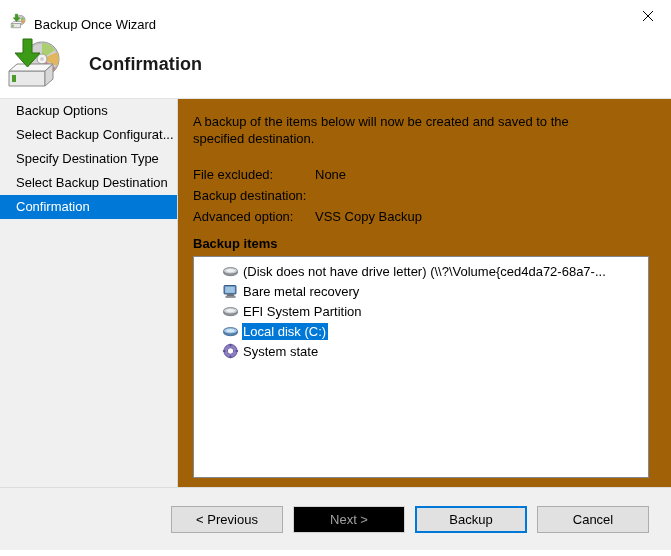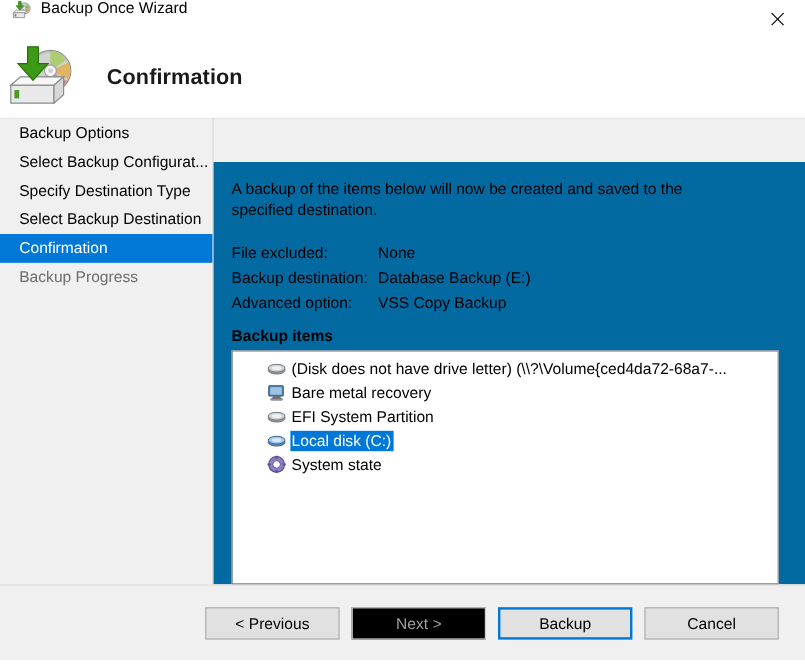--- a/index.html
+++ b/index.html
@@ -23,21 +23,21 @@
     background: #f0f0f0;
     display: flex;
     flex-direction: column;
   }
 
   
   .titlebar {
     height: 31px;
     background: #ffffff;
     display: flex;
-    align-items: flex-start;
+    align-items: flex-end;
     flex: none;
     position: relative;
   }
   .titlebar-icon {
     width: 18px;
     height: 18px;
     margin-left: 9px;
     margin-right: 7px;
     flex: none;
     position: relative;
@@ -113,26 +113,25 @@
     color: #ffffff;
   }
   .nav-item.disabled {
     color: #6d6d6d;
   }
 
   
   .content {
     flex: 1;
     min-width: 0;
-    background: #0369a1;
+    background: #a16207;
     padding: 14px 22px 0 15px;
     box-sizing: border-box;
     display: flex;
     flex-direction: column;
-    margin-top: 36px;
   }
   .intro {
     font-size: 13px;
     line-height: 17px;
     color: #000000;
     max-width: 412px;
     margin-bottom: 14px;
   }
   .details {
     margin-bottom: 12px;
@@ -313,34 +312,32 @@
   </div>
 
   <div class="body">
 
     <div class="sidebar">
       <div class="nav-item">Backup Options</div>
       <div class="nav-item">Select Backup Configurat...</div>
       <div class="nav-item">Specify Destination Type</div>
       <div class="nav-item">Select Backup Destination</div>
       <div class="nav-item selected">Confirmation</div>
-      <div class="nav-item disabled">Backup Progress</div>
     </div>
 
     <div class="content">
       <div class="intro">A backup of the items below will now be created and saved to the specified destination.</div>
 
       <div class="details">
         <div class="detail-row">
           <div class="detail-label">File excluded:</div>
           <div class="detail-value">None</div>
         </div>
         <div class="detail-row">
           <div class="detail-label">Backup destination:</div>
-          <div class="detail-value">Database Backup (E:)</div>
         </div>
         <div class="detail-row">
           <div class="detail-label">Advanced option:</div>
           <div class="detail-value">VSS Copy Backup</div>
         </div>
       </div>
 
       <div class="items-label">Backup items</div>
 
       <div class="listbox">

